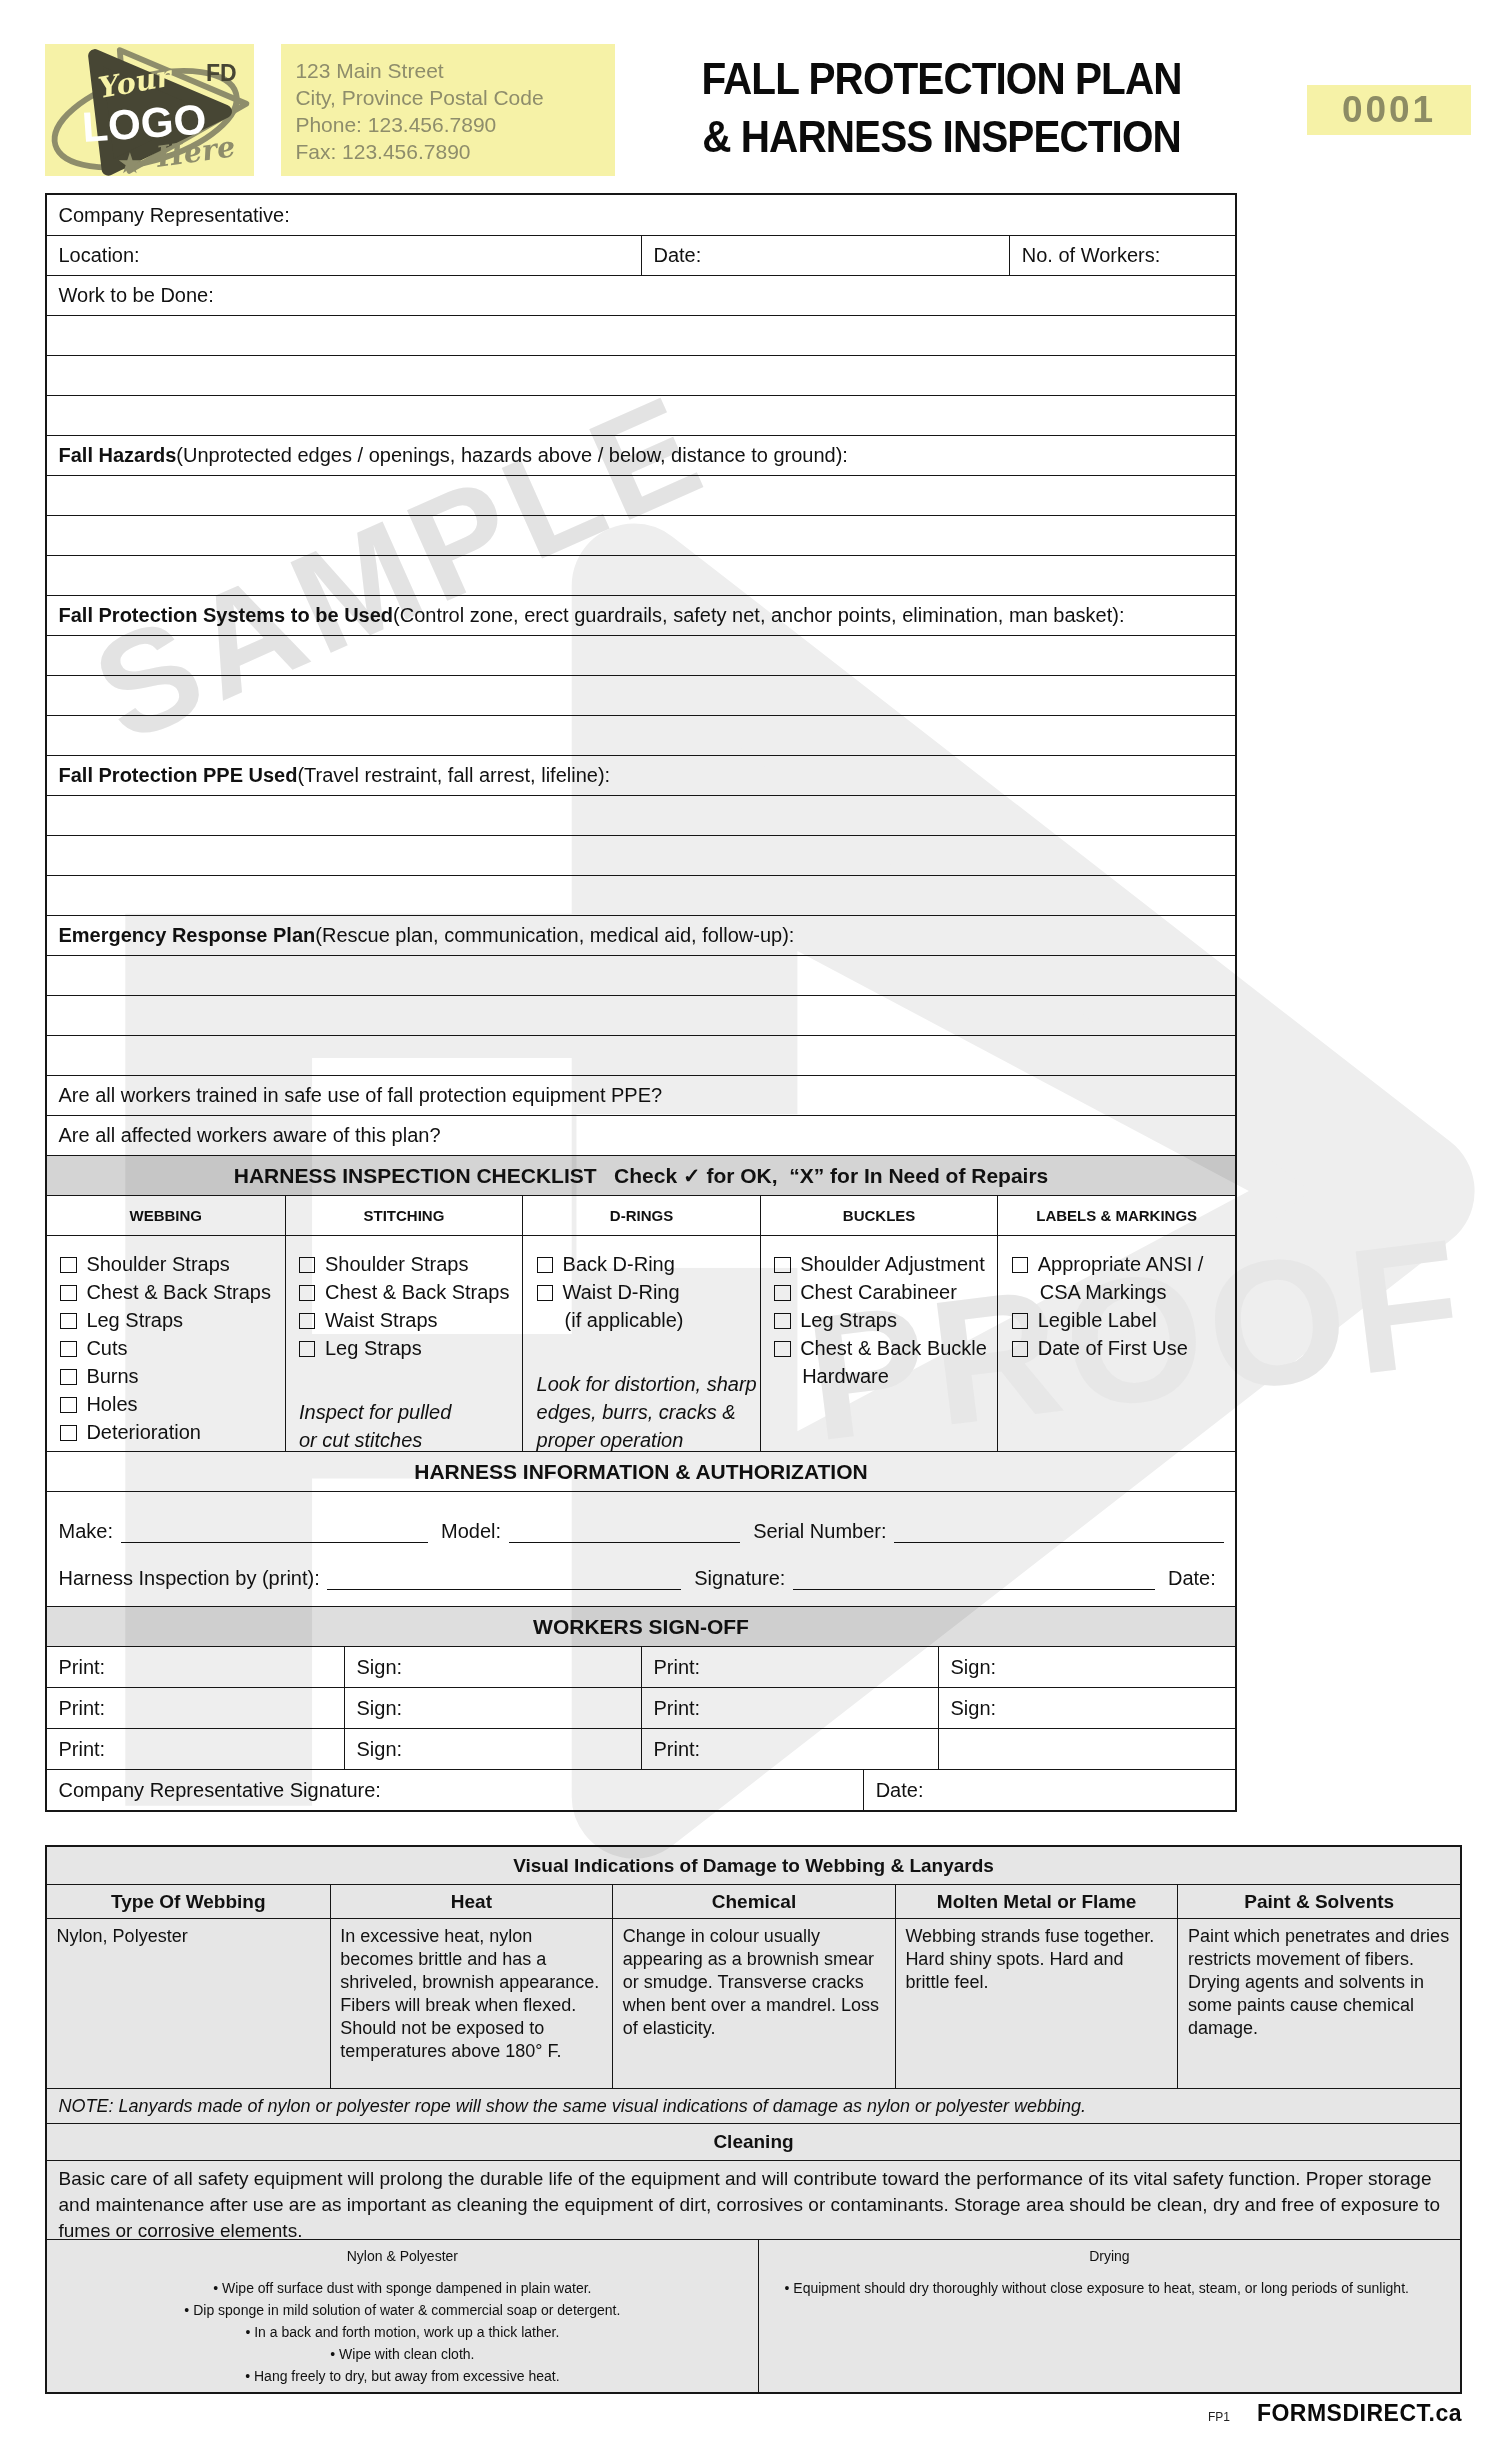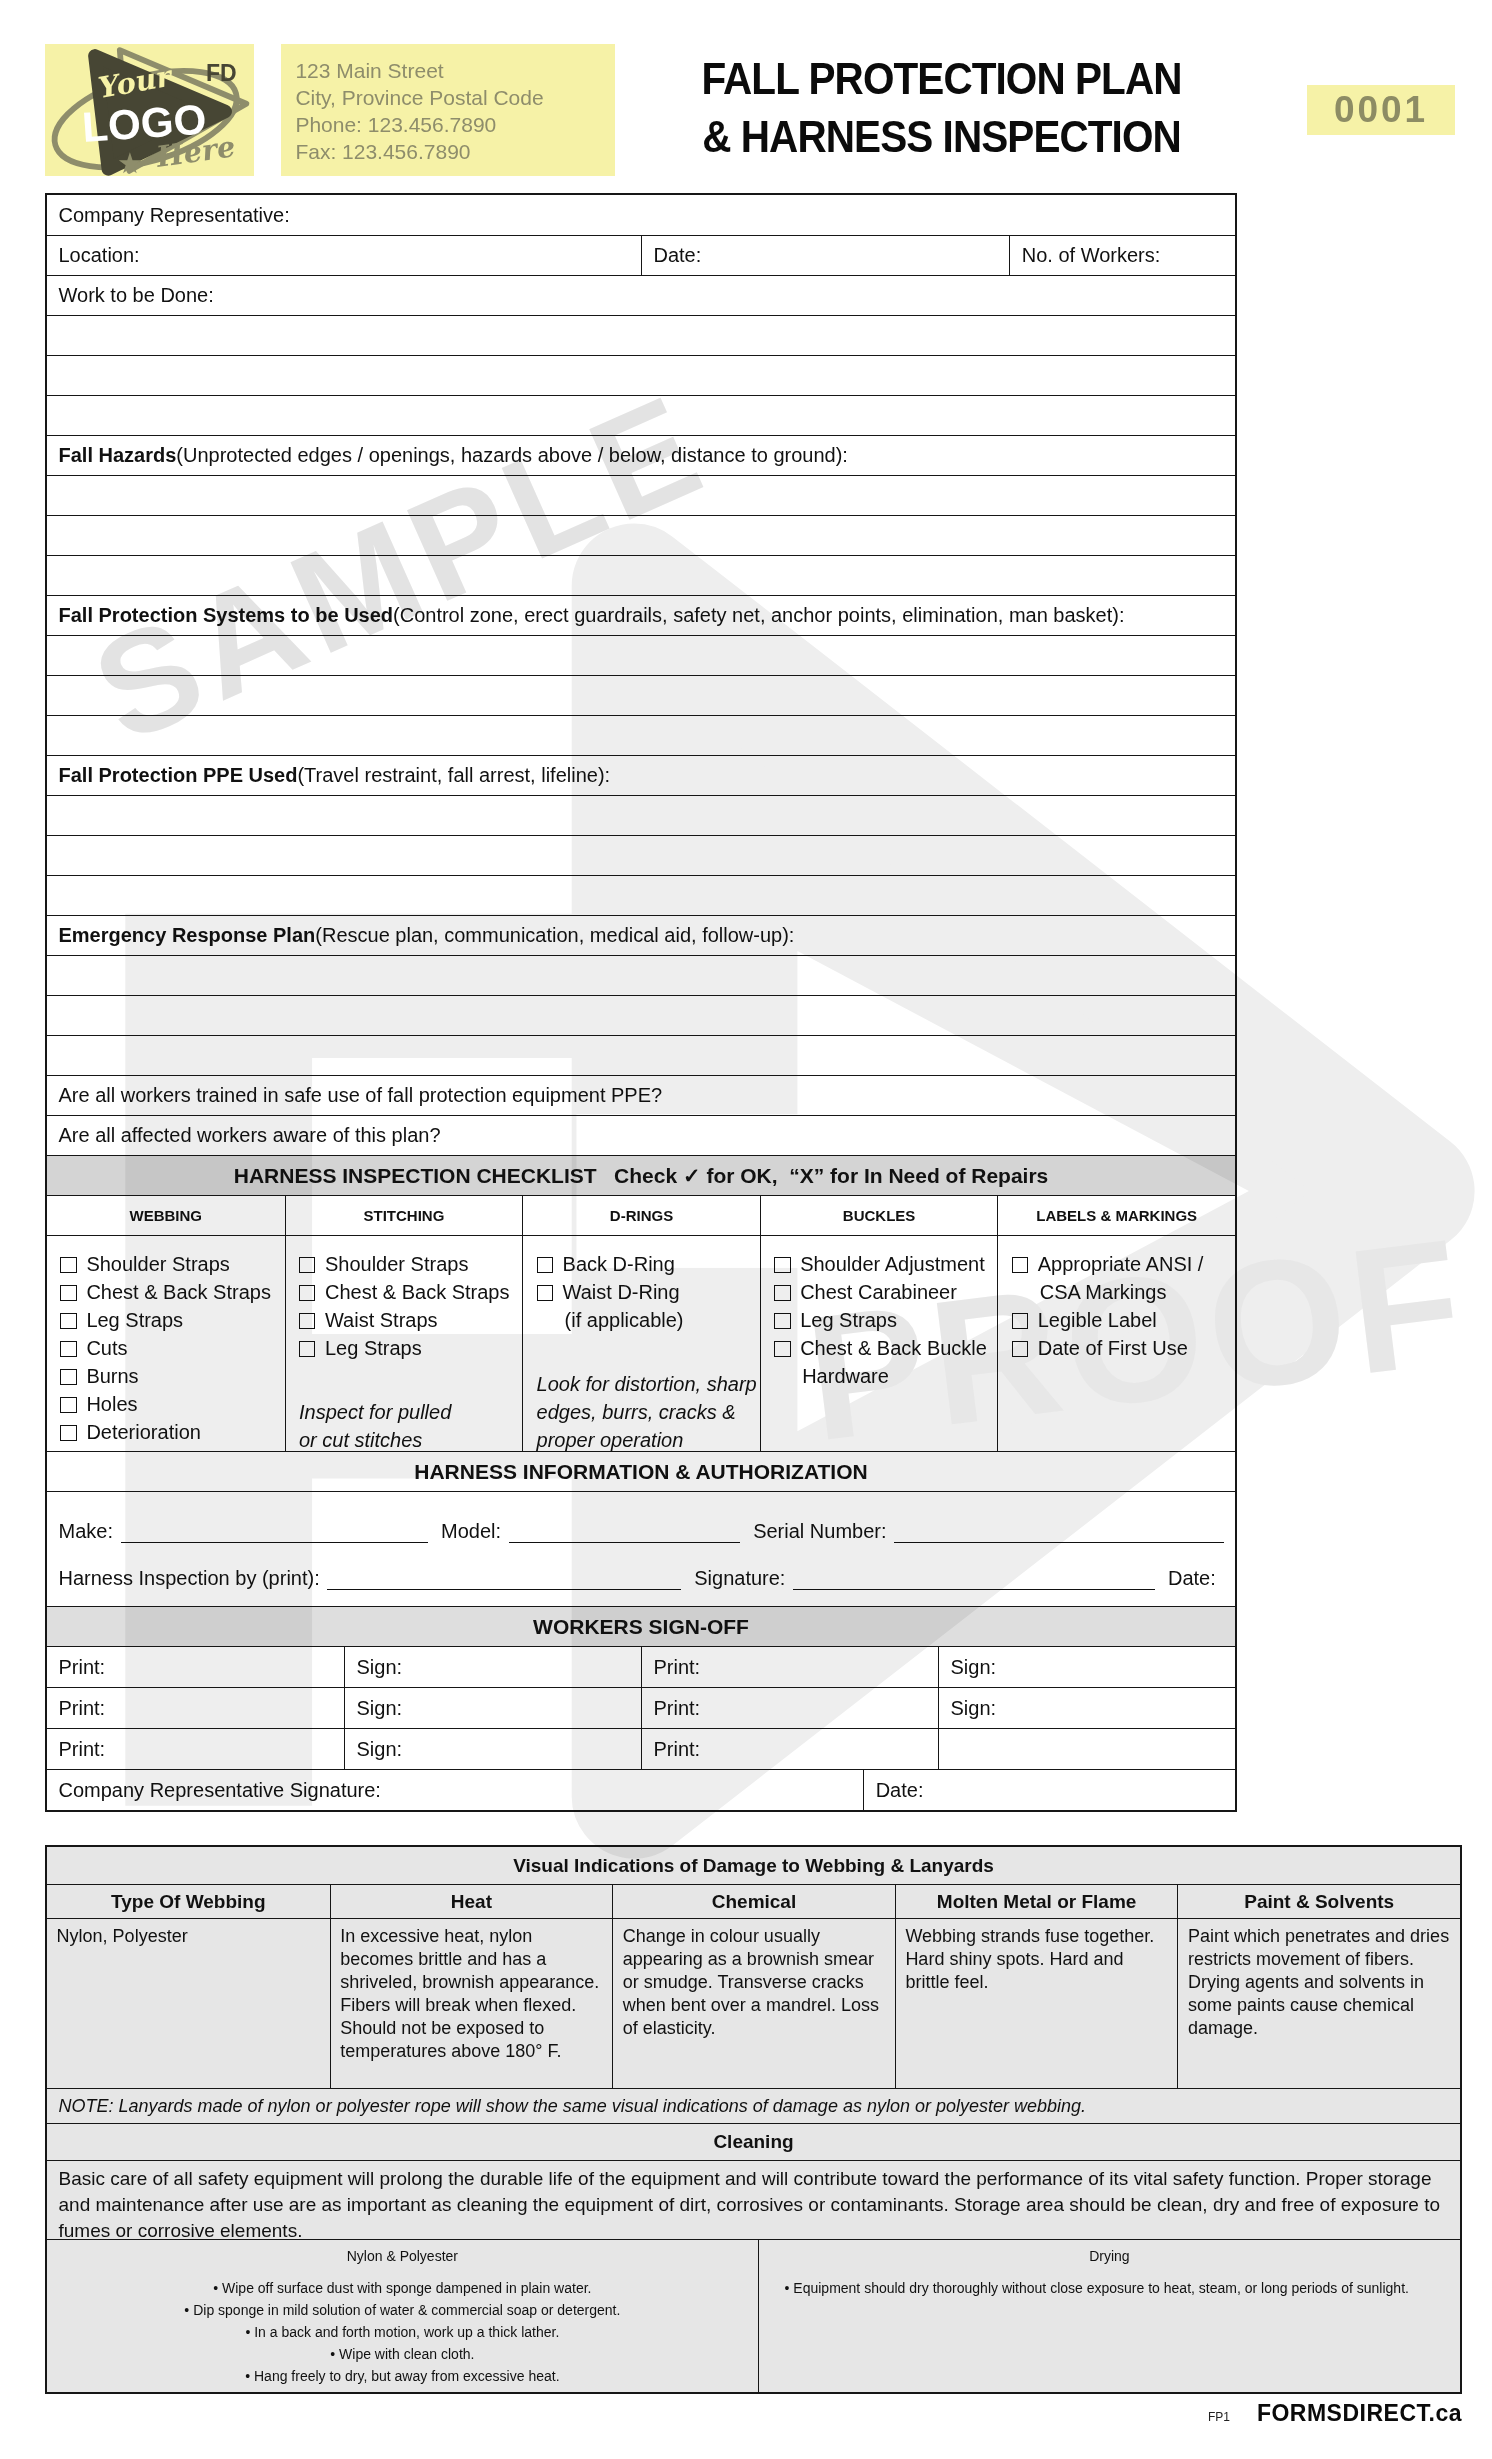--- a/index.html
+++ b/index.html
@@ -5,21 +5,21 @@
   html,body{margin:0;padding:0;background:#ffffff;}
   .page{position:relative;width:1493px;height:2459px;background:#fff;
         font-family:"Liberation Sans",sans-serif;color:#111;overflow:hidden;}
 
   
   .hdr-logo{position:absolute;left:45px;top:44px;width:209px;height:132px;background:#f6f2a7;}
   .hdr-addr{position:absolute;left:281px;top:44px;width:334px;height:132px;background:#f6f2a7;
             color:#8e8d6b;font-size:21px;line-height:27px;padding:12.5px 0 0 14.4px;box-sizing:border-box;}
   .hdr-title{position:absolute;left:663px;top:50px;width:557px;text-align:center;font-weight:bold;
              font-size:44px;line-height:58px;letter-spacing:-1px;transform:scaleX(.92);color:#0b0b0b;}
-  .hdr-num{position:absolute;left:1307px;top:85px;width:148px;height:50px;background:#f6f2a7;
+  .hdr-num{position:absolute;left:1307px;top:85px;width:164px;height:50px;background:#f6f2a7;
            color:#8d8c64;font-weight:bold;font-size:37px;letter-spacing:2.9px;
            display:flex;align-items:center;justify-content:center;}
 
   
   .form{position:absolute;left:45px;top:193px;width:1192px;border:2.9px solid #161616;box-sizing:border-box;background:#fff;}
   .row{position:relative;border-top:1.9px solid #161616;box-sizing:border-box;height:40px;
        display:flex;align-items:center;font-size:20px;padding:0 11.5px;}
   .row:first-child{border-top:none;}
   .row.nopad{padding:0;}
   .cell{height:100%;display:flex;align-items:center;padding:0 11.5px;box-sizing:border-box;

